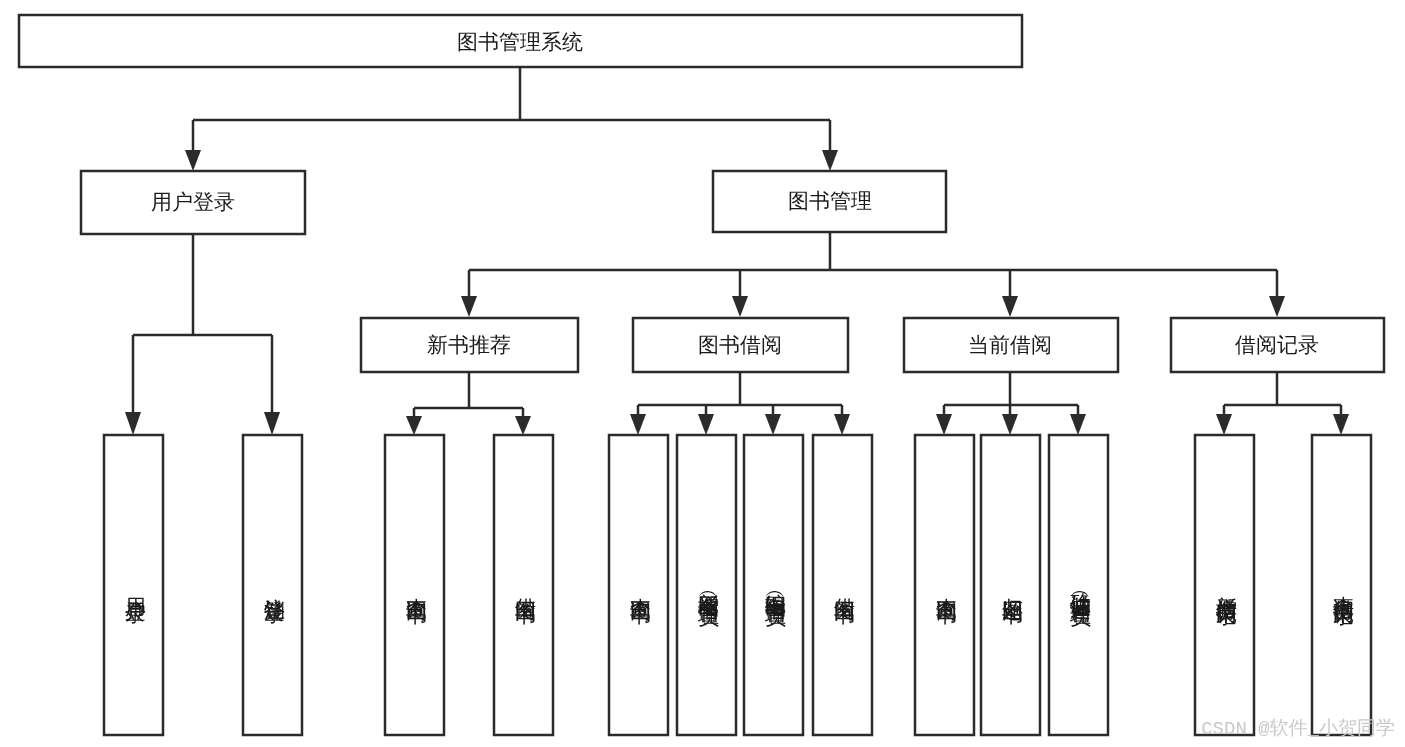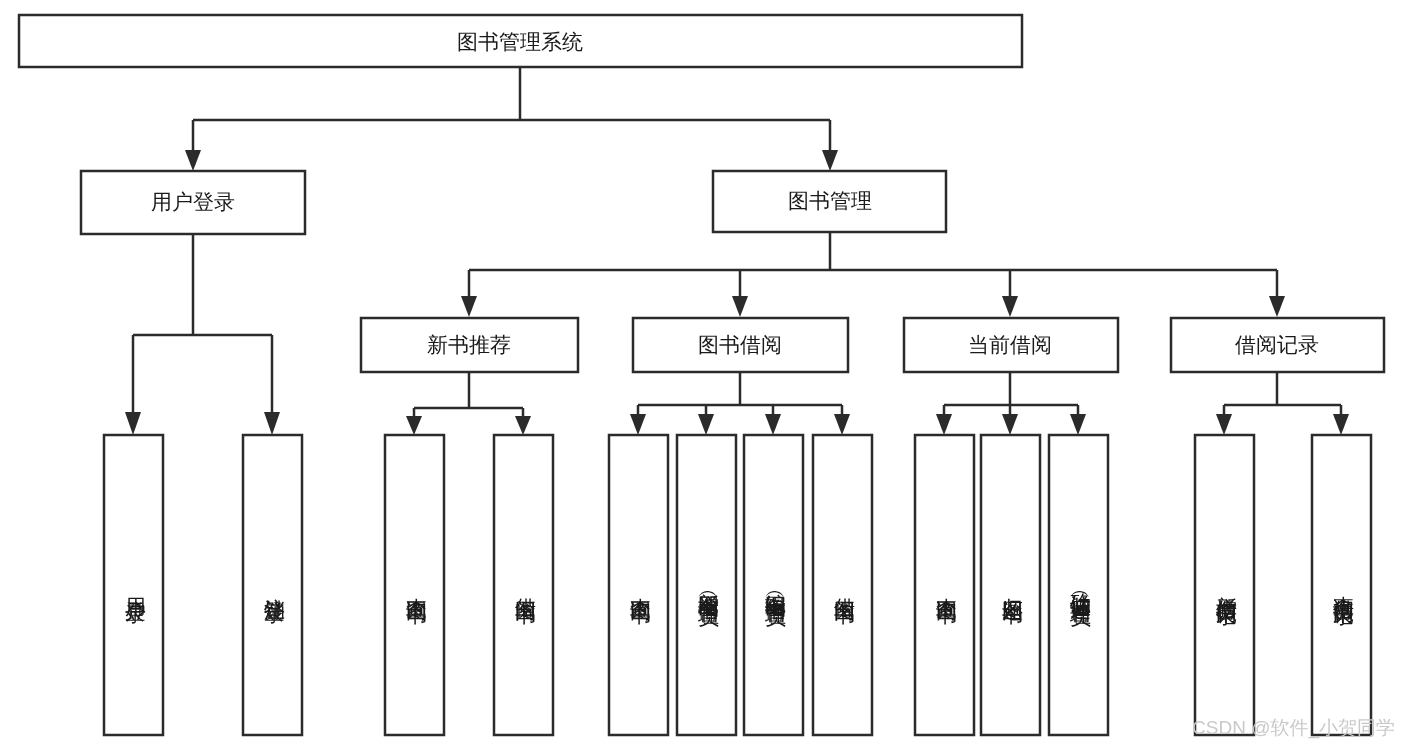--- a/index.html
+++ b/index.html
@@ -45,21 +45,21 @@
     stroke-width: 2.5;
     fill: none;
   }
   .arrowhead {
     fill: #2b2b2b;
   }
   .watermark {
     position: absolute;
     right: 10px;
     bottom: 6px;
-    font-family: Liberation Sans, sans-serif;
+    font-family: Liberation Mono, monospace;
     font-size: 19px;
     color: #c9c9c9;
     white-space: nowrap;
     pointer-events: none;
   }
 </style>
 </head>
 <body>
 
 <svg id="diagram" viewBox="0 0 1405 747" xmlns="http://www.w3.org/2000/svg">

